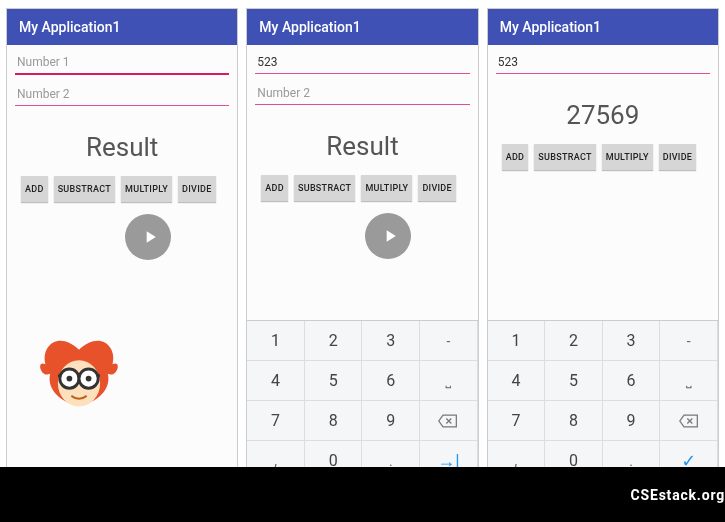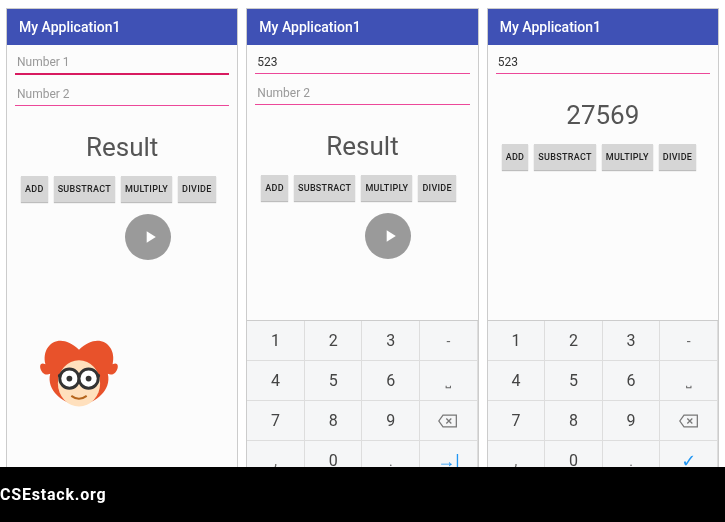--- a/index.html
+++ b/index.html
@@ -18,21 +18,21 @@
 .btns button { background: #d6d6d6; border: none; box-shadow: 0 1px 1px rgba(0,0,0,.25); font-size: 9px; font-weight: 500; padding: 8px 4px; color: #222; cursor: pointer; letter-spacing: .3px; }
 .row-area { position: relative; display: flex; }
 .play { position: absolute; left: 110px; top: 38px; width: 46px; height: 46px; border-radius: 50%; background: #9a9a9a; display: flex; align-items: center; justify-content: center; cursor: pointer; }
 .play svg { width: 20px; height: 20px; fill: #fff; margin-left: 3px; }
 .keyboard { background: #eceff1; display: grid; grid-template-columns: repeat(4,1fr); grid-auto-rows: 40px; border-top: 1px solid #ccc; }
 .key { display: flex; align-items: center; justify-content: center; font-size: 16px; color: #444; border-right: 1px solid #ddd; border-bottom: 1px solid #ddd; cursor: pointer; background: #f5f6f7; }
 .key.fn { font-size: 14px; color: #666; }
 .key.enter { color: #2196f3; font-size: 18px; }
 .key.bksp svg { width: 20px; height: 14px; stroke: #777; fill: none; stroke-width: 1.5; }
 .geek { position: absolute; left: 24px; bottom: 62px; width: 96px; height: 100px; }
-.footer { position: absolute; left: 0; right: 0; bottom: 0; height: 55px; background: #000; color: #fff; display: flex; align-items: center; justify-content: flex-start; font-weight: 700; font-size: 16px; letter-spacing: .8px; }
+.footer { position: absolute; left: 0; right: 0; bottom: 0; height: 55px; background: #000; color: #fff; display: flex; align-items: center; justify-content: flex-end; font-weight: 700; font-size: 14px; letter-spacing: .8px; }
 </style>
 </head>
 <body>
 
 <div class="wrapper">
 
   <div class="screens">
 
     <div class="phone">
       <div class="appbar">

